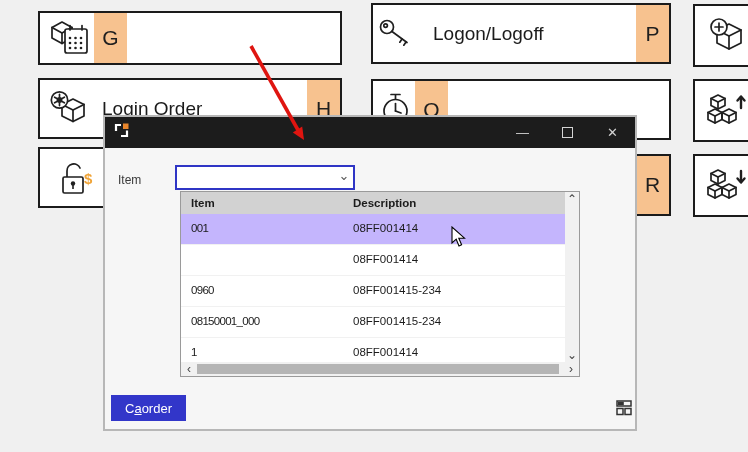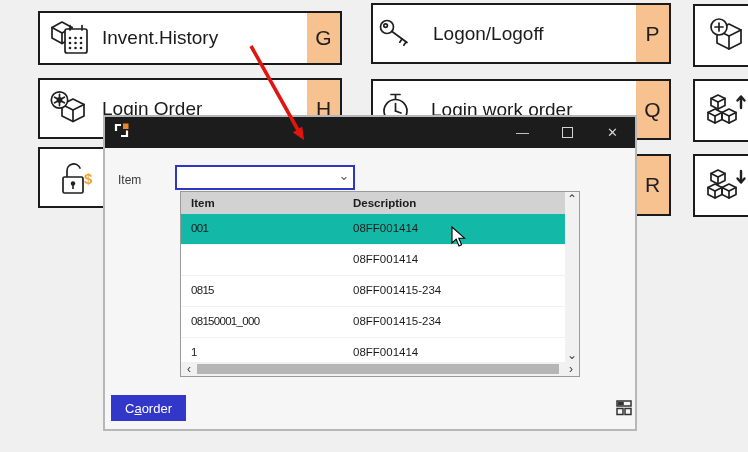--- a/index.html
+++ b/index.html
@@ -44,21 +44,21 @@
   #combobox .val{flex:1;font-size:12px;color:#222;padding-left:5px;}
   #combobox .chev{flex:0 0 18px;color:#555;font-size:13px;line-height:10px;text-align:center;margin-top:-4px;}
 
   
   #dropdown{position:absolute;left:75px;top:43px;width:400px;height:186px;background:#fff;
             border:1px solid #9a9a9a;box-sizing:border-box;z-index:5;}
   #grid-header{height:22px;background:#d2d2d2;position:relative;font-size:11.5px;font-weight:bold;color:#1b1b1b;}
   #grid-header .h-item{position:absolute;left:10px;top:5px;}
   #grid-header .h-desc{position:absolute;left:172px;top:5px;}
   .grow{position:relative;height:30px;width:384px;font-size:11.5px;color:#1b1b1b;border-bottom:1px solid #f1f1f1;}
-  .grow.hl{background:#14b8a6;}
+  .grow.hl{background:#c4b5fd;}
   .c-item{position:absolute;left:10px;top:8px;white-space:nowrap;letter-spacing:-0.7px;}
   .c-desc{position:absolute;left:172px;top:8px;white-space:nowrap;}
   #vscroll{position:absolute;right:0;top:0;width:14px;height:171px;background:#f1f1f1;}
   #vscroll .sarrow{position:absolute;left:0;width:14px;height:14px;color:#444;font-size:12px;
                    line-height:12px;text-align:center;}
   #vscroll .up{top:1px;} #vscroll .down{bottom:0;}
   #hscroll{position:absolute;left:0;right:0;bottom:0;height:14px;background:#f1f1f1;}
   #hscroll .sarrow{position:absolute;top:1px;width:14px;height:12px;color:#444;font-size:12px;
                    line-height:12px;text-align:center;}
   #hscroll .left{left:1px;} #hscroll .right{right:1px;}
@@ -95,21 +95,20 @@
             <circle cx="33" cy="19" r="1.3"></circle>
           <circle cx="22" cy="24" r="1.3"></circle>
             <circle cx="27.5" cy="24" r="1.3"></circle>
             <circle cx="33" cy="24" r="1.3"></circle>
           <circle cx="22" cy="29" r="1.3"></circle>
             <circle cx="27.5" cy="29" r="1.3"></circle>
             <circle cx="33" cy="29" r="1.3"></circle>
         </g>
       </svg>
     </span>
-    <span class="tlabel" style="margin-left:8px;">Invent.History</span>
     <span class="badge">G</span>
   </div>
 
   <div class="tile" id="tile-work-order">
     <span class="ticon" style="margin-left:6px;">
       <svg class="icon" width="46" height="40" viewBox="0 0 46 40">
         <polygon points="27,10 38,15.5 38,27 27,32.5 16,27 16,15.5"></polygon>
         <polyline points="16,15.5 27,21 38,15.5"></polyline>
           <line x1="27" y1="21" x2="27" y2="32.5"></line>
         <circle cx="13.5" cy="11" r="8.2" class="wfill"></circle>
@@ -155,21 +154,20 @@
   <div class="tile" id="tile-login-wo">
     <span class="ticon" style="margin-left:6px;">
       <svg class="icon" width="36" height="36" viewBox="0 0 36 36">
         <line x1="12" y1="2.5" x2="21" y2="2.5"></line>
         <line x1="16.5" y1="3" x2="16.5" y2="7"></line>
         <circle cx="16.5" cy="19" r="11.5"></circle>
         <line x1="16.5" y1="19" x2="16.5" y2="11.5"></line>
         <line x1="16.5" y1="19" x2="22" y2="21"></line>
       </svg>
     </span>
-    <span class="tlabel" style="margin-left:16px;">Login work order</span>
     <span class="badge">Q</span>
   </div>
 
   <div class="tile" id="tile-hidden-r">
     <span class="tlabel"></span>
     <span class="badge">R</span>
   </div>
 
   <div class="tile sq" id="tile-sq1">
     <span class="ticon">
@@ -260,21 +258,21 @@
           <span class="h-desc">Description</span>
         </div>
         <div class="grow hl">
           <span class="c-item">001</span>
           <span class="c-desc">08FF001414</span>
         </div>
         <div class="grow">
           <span class="c-desc">08FF001414</span>
         </div>
         <div class="grow">
-          <span class="c-item">0815</span>
+          <span class="c-item">0960</span>
           <span class="c-desc">08FF001415-234</span>
         </div>
         <div class="grow">
           <span class="c-item">08150001_000</span>
           <span class="c-desc">08FF001415-234</span>
         </div>
         <div class="grow">
           <span class="c-item">1</span>
           <span class="c-desc">08FF001414</span>
         </div>

